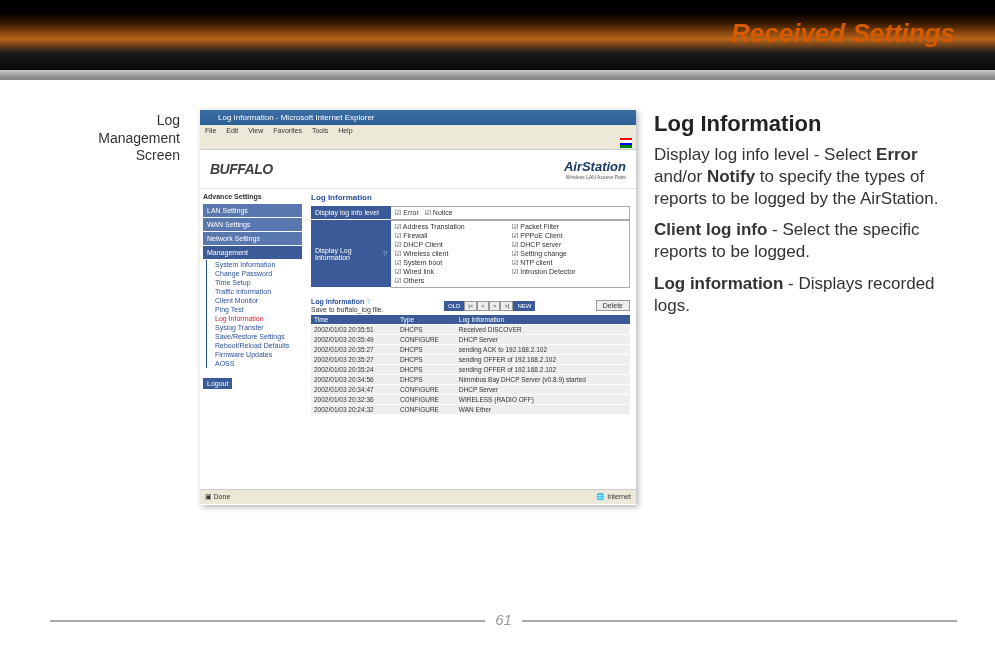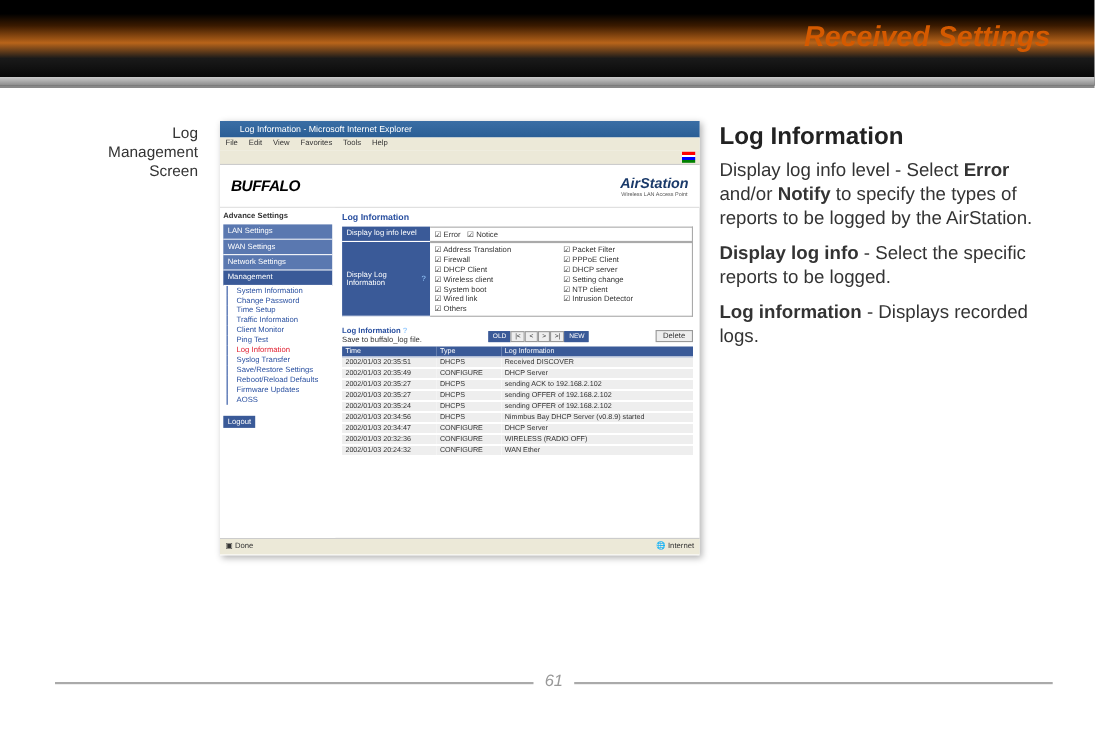--- a/index.html
+++ b/index.html
@@ -101,25 +101,25 @@
     justify-content: space-between;
     align-items: center;
     padding: 0 10px;
     border-bottom: 1px solid #ddd;
   }
   .ss-buffalo {
     font-family: Arial Black, Arial, sans-serif;
     font-weight: 900;
     font-style: italic;
     font-size: 14px;
-    color: #000000;
+    color: #404040;
     letter-spacing: -0.5px;
   }
   .ss-airstation {
-    text-align: center;
+    text-align: right;
     color: #1a3a6a;
   }
   .ss-airstation .t1 { font-size: 13px; font-weight: bold; font-style: italic; }
   .ss-airstation .t2 { font-size: 5px; display:block; color:#555; }
 
   .ss-body {
     display: flex;
     height: 300px;
   }
   .ss-side {
@@ -484,21 +484,21 @@
       <span>🌐 <span>Internet</span></span>
     </div>
   </div>
 
   <div class="rightcol">
     <h2>Log Information</h2>
     <p>
       <span>Display log info level - Select </span><b>Error</b><span> and/or </span><b>Notify</b><span> to specify the types of reports to be logged by the AirStation.</span>
     </p>
     <p>
-      <b>Display log info</b><span> - Select the specific reports to be logged.</span>
+      <b>Client log info</b><span> - Select the specific reports to be logged.</span>
     </p>
     <p>
       <b>Log information</b><span> - Displays recorded logs.</span>
     </p>
   </div>
 
 </div>
 
 <div class="footerline">
   <span>61</span>

